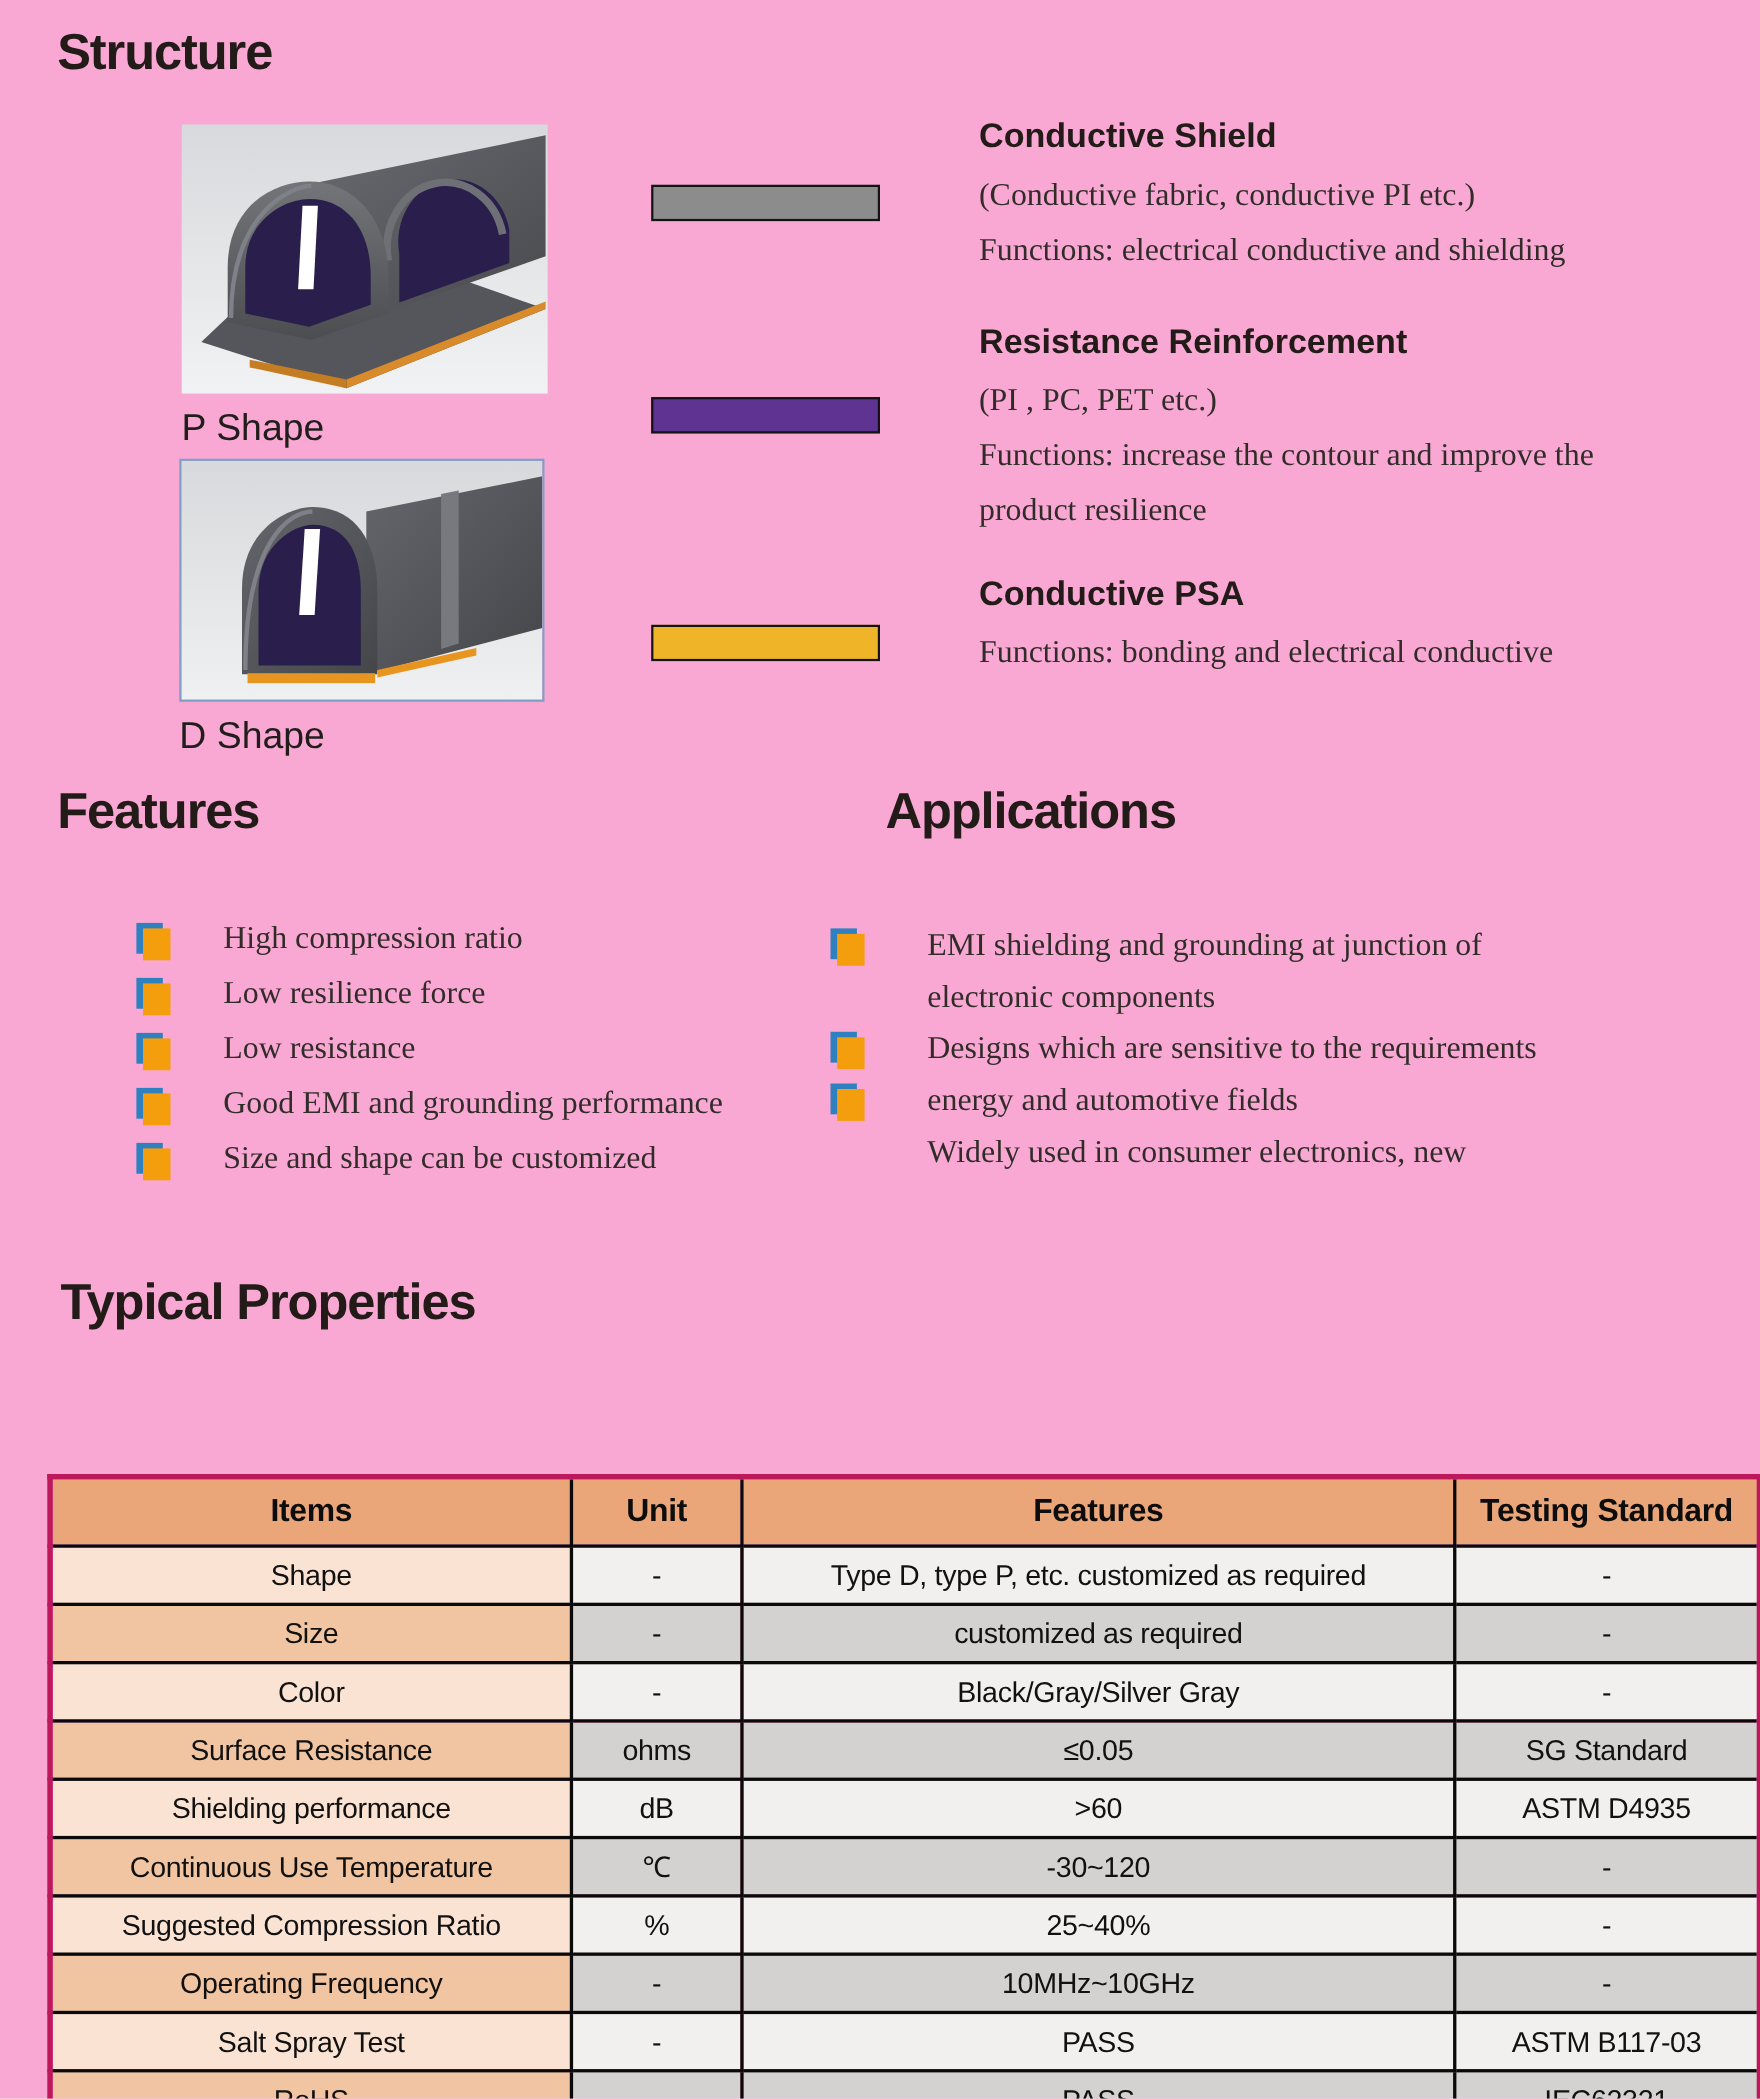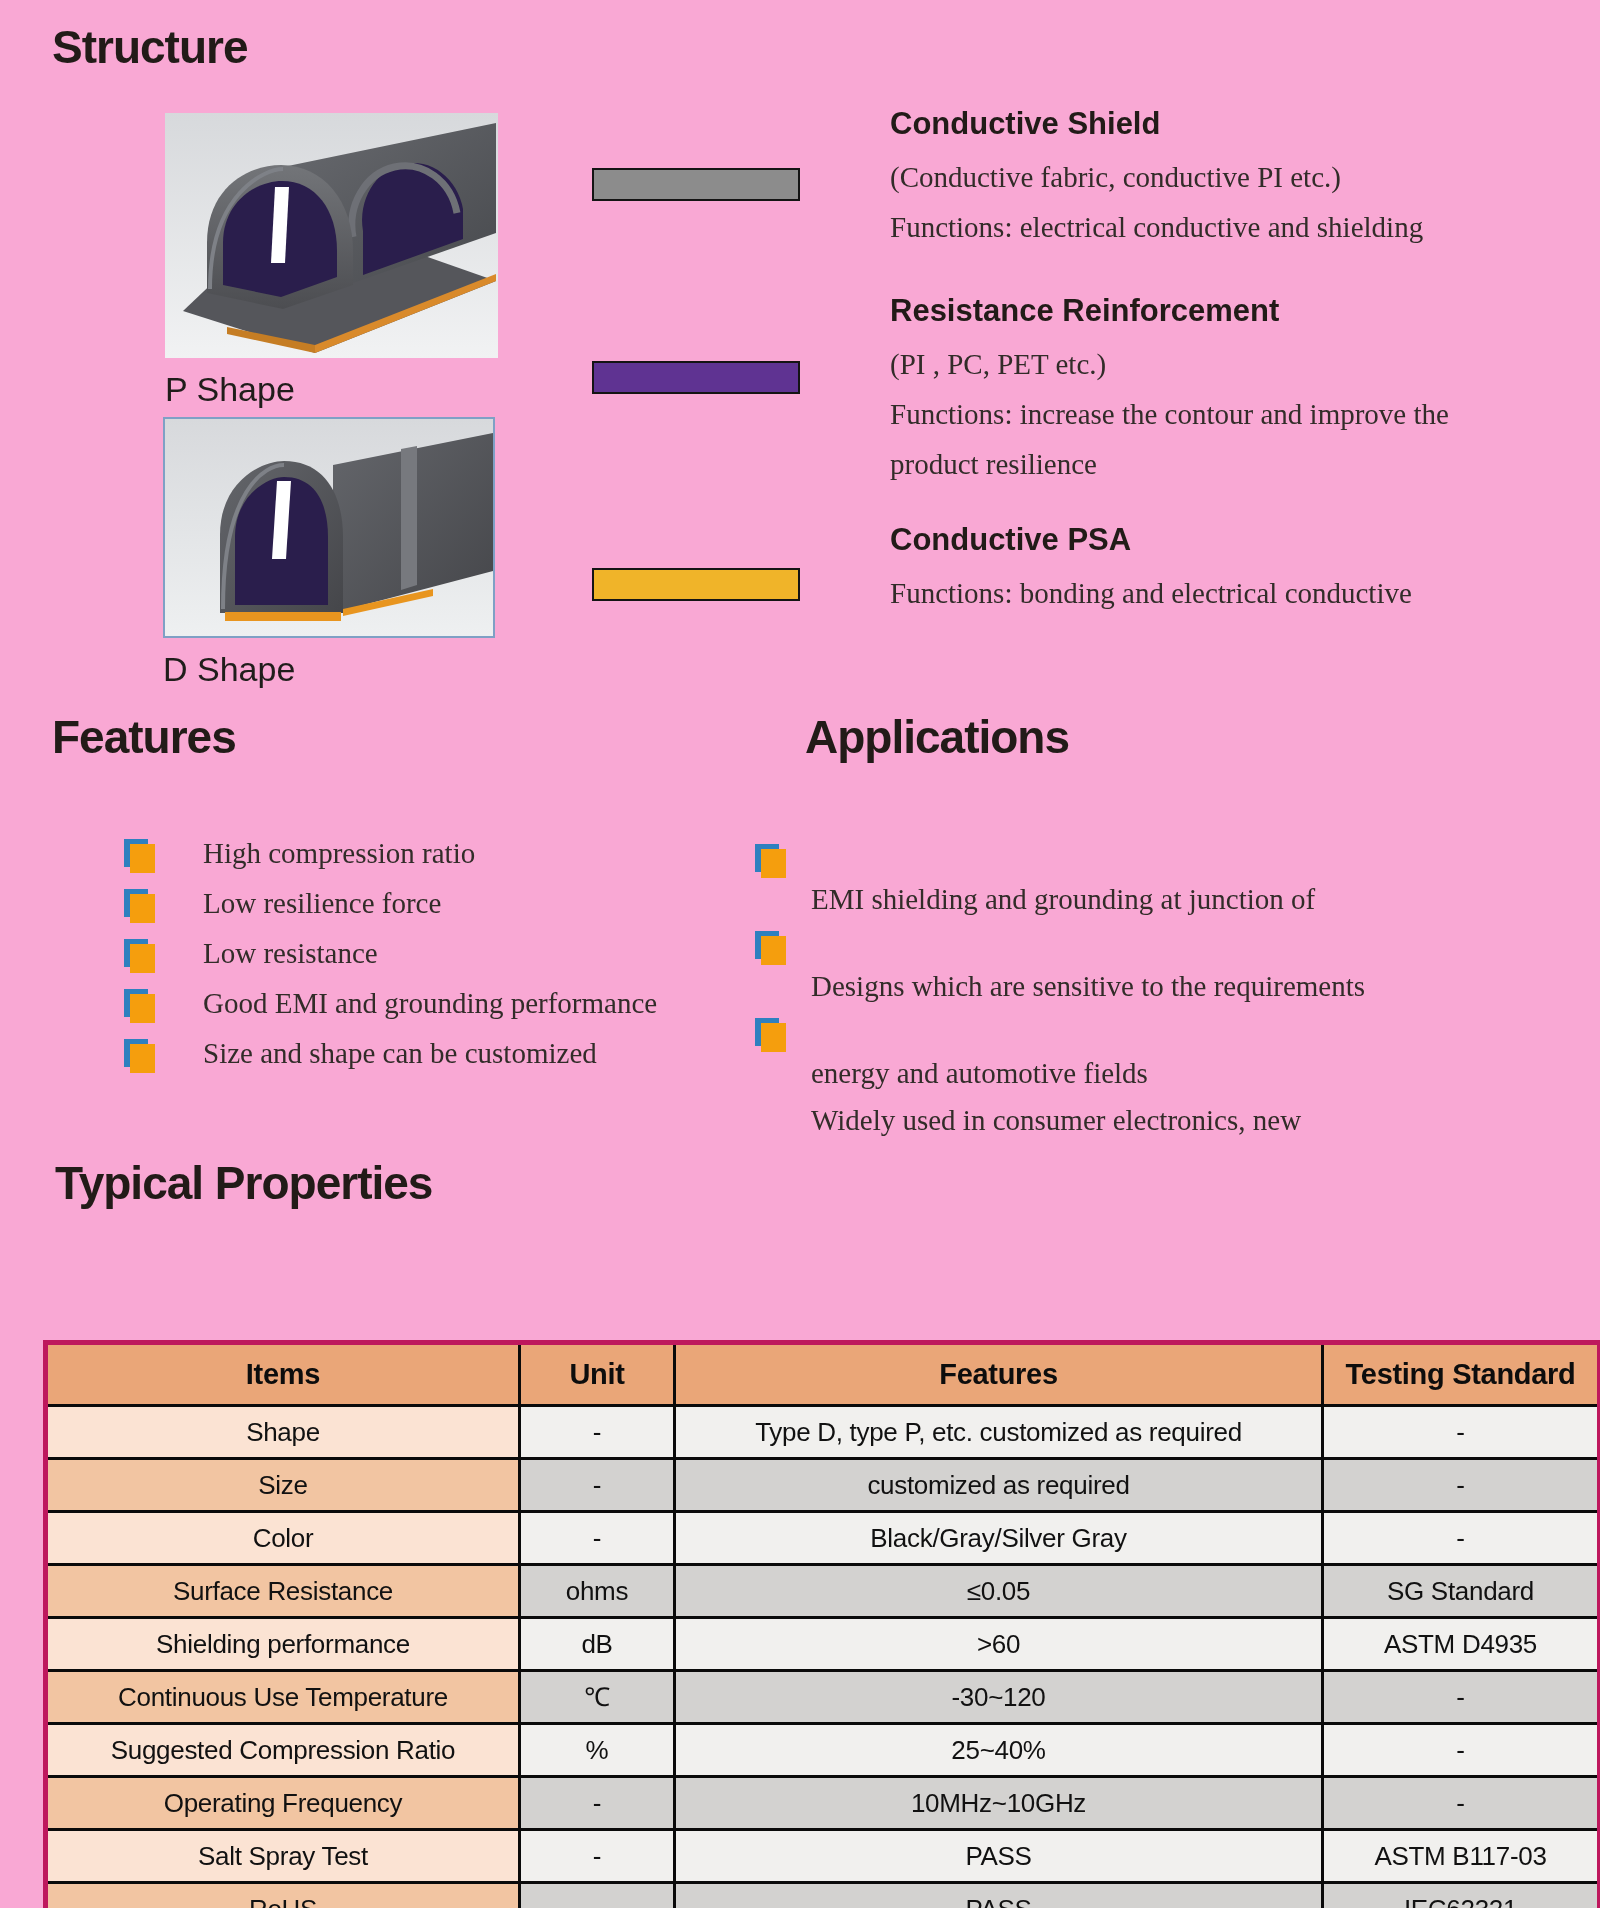--- a/index.html
+++ b/index.html
@@ -32,21 +32,21 @@
   #legend-text-2{top:520px;}
   .legend-title{font:700 31px/40px "Liberation Sans",sans-serif;color:#221b18;margin-bottom:8px;}
   .legend-line{font:29px/50px "Liberation Serif","DejaVu Serif",serif;color:#322c29;}
 
   
   .blist{position:absolute;list-style:none;margin:0;padding:0;}
   #features-list{left:88px;top:836px;}
   #applications-list{left:755px;top:836px;}
   .blist li{display:flex;align-items:flex-start;}
   #features-list li{margin-bottom:11px;padding-left:36px;}
-  #applications-list li{margin-bottom:0px;flex-direction:column;}
+  #applications-list li{margin-bottom:0px;}
   .bullet{position:relative;flex:0 0 32px;width:32px;height:36px;margin-top:3px;}
   .b-blue{position:absolute;left:0;top:0;width:24px;height:28px;background:var(--bullet-blue,#2e80bf);}
   .b-orange{position:absolute;left:6px;top:5px;width:25px;height:29px;background:var(--bullet-orange,#f59e0d);}
   .btext{margin-left:47px;font:29px/35px "Liberation Serif","DejaVu Serif",serif;color:#322c29;}
   #applications-list .btext{line-height:47px;margin-left:56px;}
   #applications-list .bullet{margin-top:8px;}
 
   
   #props-table{position:absolute;left:43px;top:1340px;width:1554px;border-collapse:collapse;
                table-layout:fixed;border:5px solid #be185d;letter-spacing:-0.3px;}
@@ -199,20 +199,21 @@
 
   <div class="h1" id="applications-h">Applications</div>
   <ul class="blist" id="applications-list">
     <li>
       <span class="bullet">
           <i class="b-blue"></i>
           <i class="b-orange"></i>
         </span>
       <span class="btext">
         <div>EMI shielding and grounding at junction of</div>
+        <div>electronic components</div>
       </span>
     </li>
     <li>
       <span class="bullet">
           <i class="b-blue"></i>
           <i class="b-orange"></i>
         </span>
       <span class="btext">
         <div>Designs which are sensitive to the requirements</div>
       </span>

